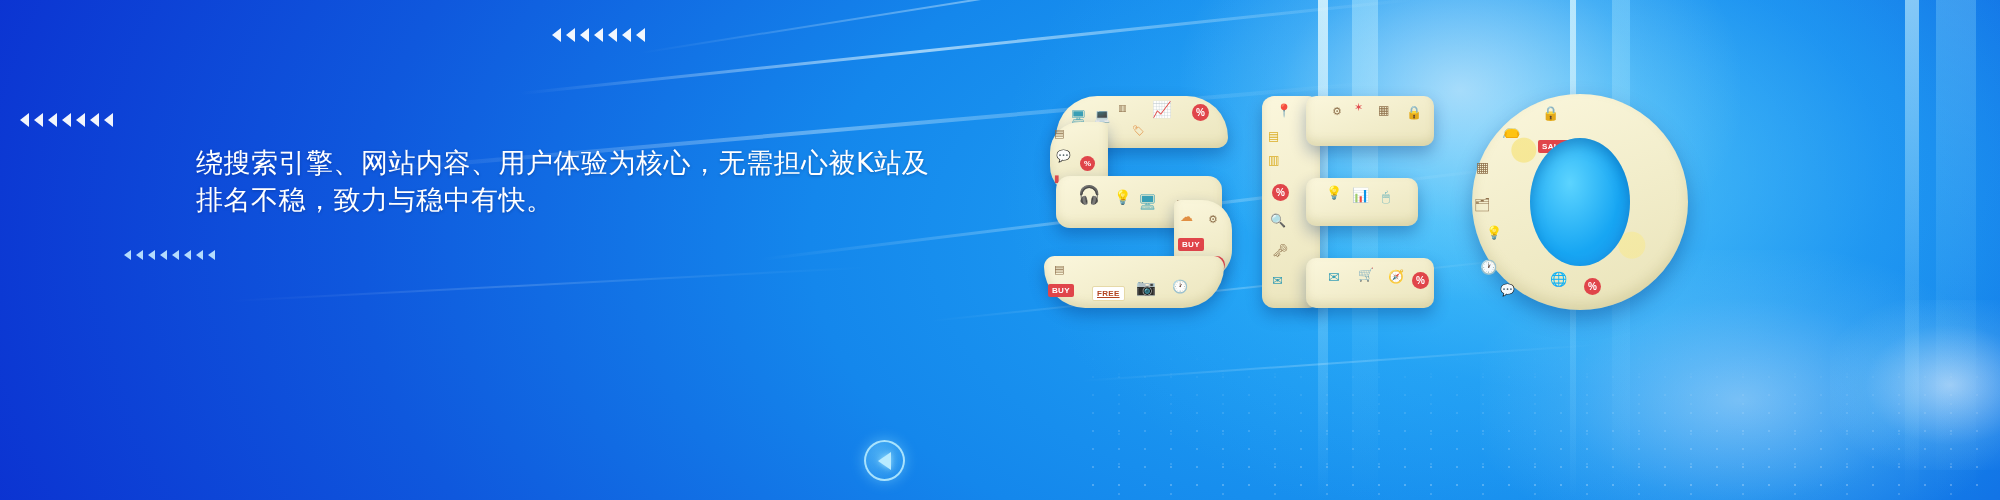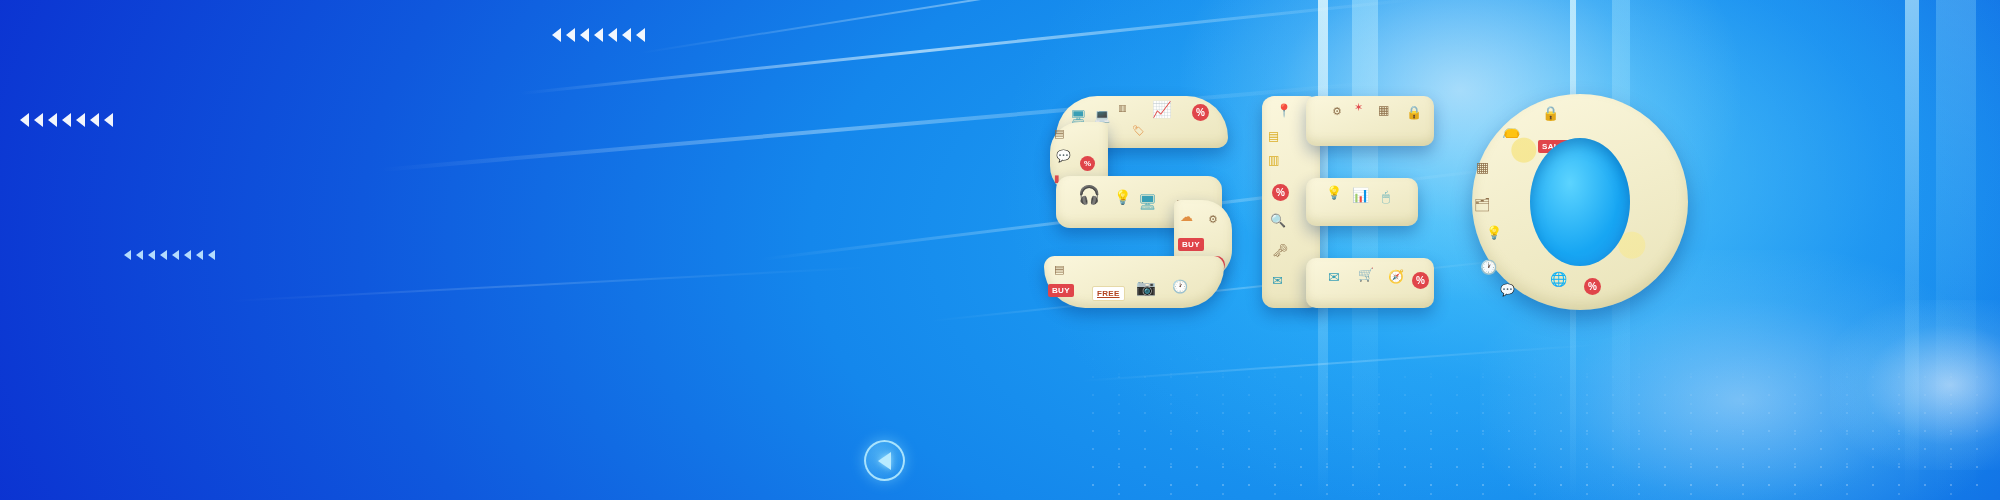--- a/index.html
+++ b/index.html
@@ -200,20 +200,22 @@
       <span></span>
       <span></span>
       <span></span>
       <span></span>
       <span></span>
       <span></span>
       <span></span>
   </div>
 
   <div id="copy">
+    <div class="ln">绕搜索引擎、网站内容、用户体验为核心，无需担心被K站及</div>
+    <div class="ln">排名不稳，致力与稳中有快。</div>
   </div>
 
   <div id="seo-art">
 
     <div class="letter" id="letter-S">
       <div class="seg s-top">
         <span class="ico tl" style="left:14px;top:14px;">🖥</span>
         <span class="ico tl" style="left:38px;top:13px;">💻</span>
         <span class="ico brn" style="left:62px;top:8px;font-size:9px;">▥</span>
         <span class="ico" style="left:96px;top:6px;font-size:16px;">📈</span>

